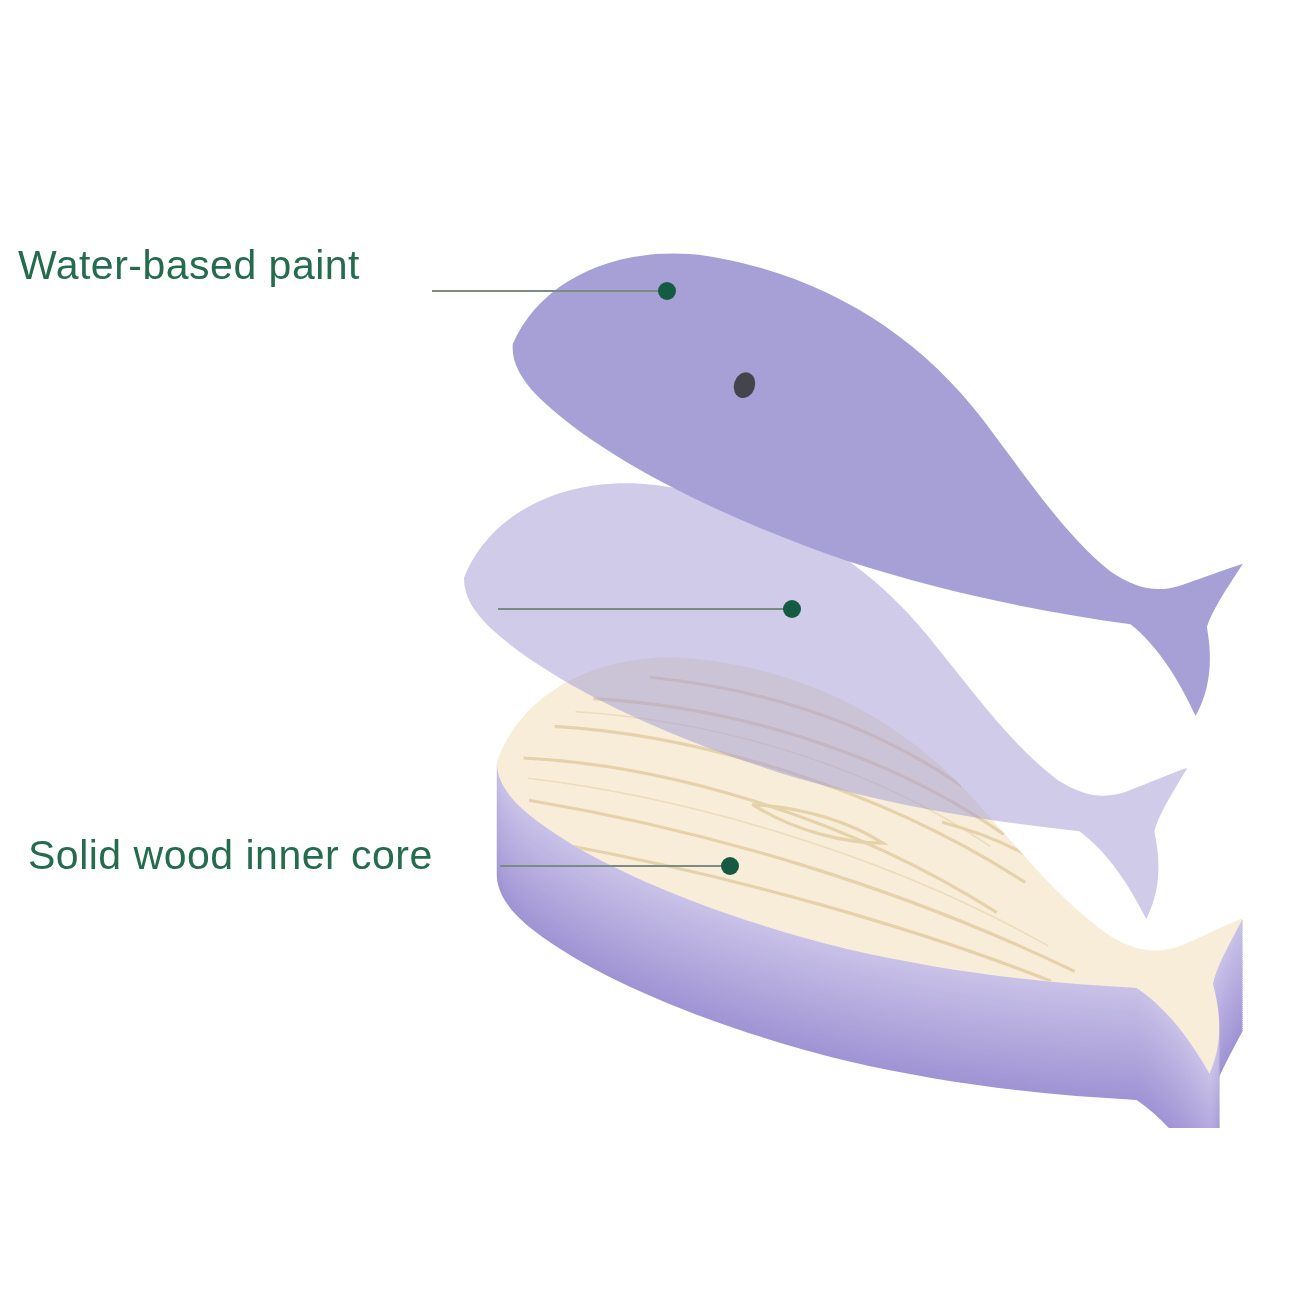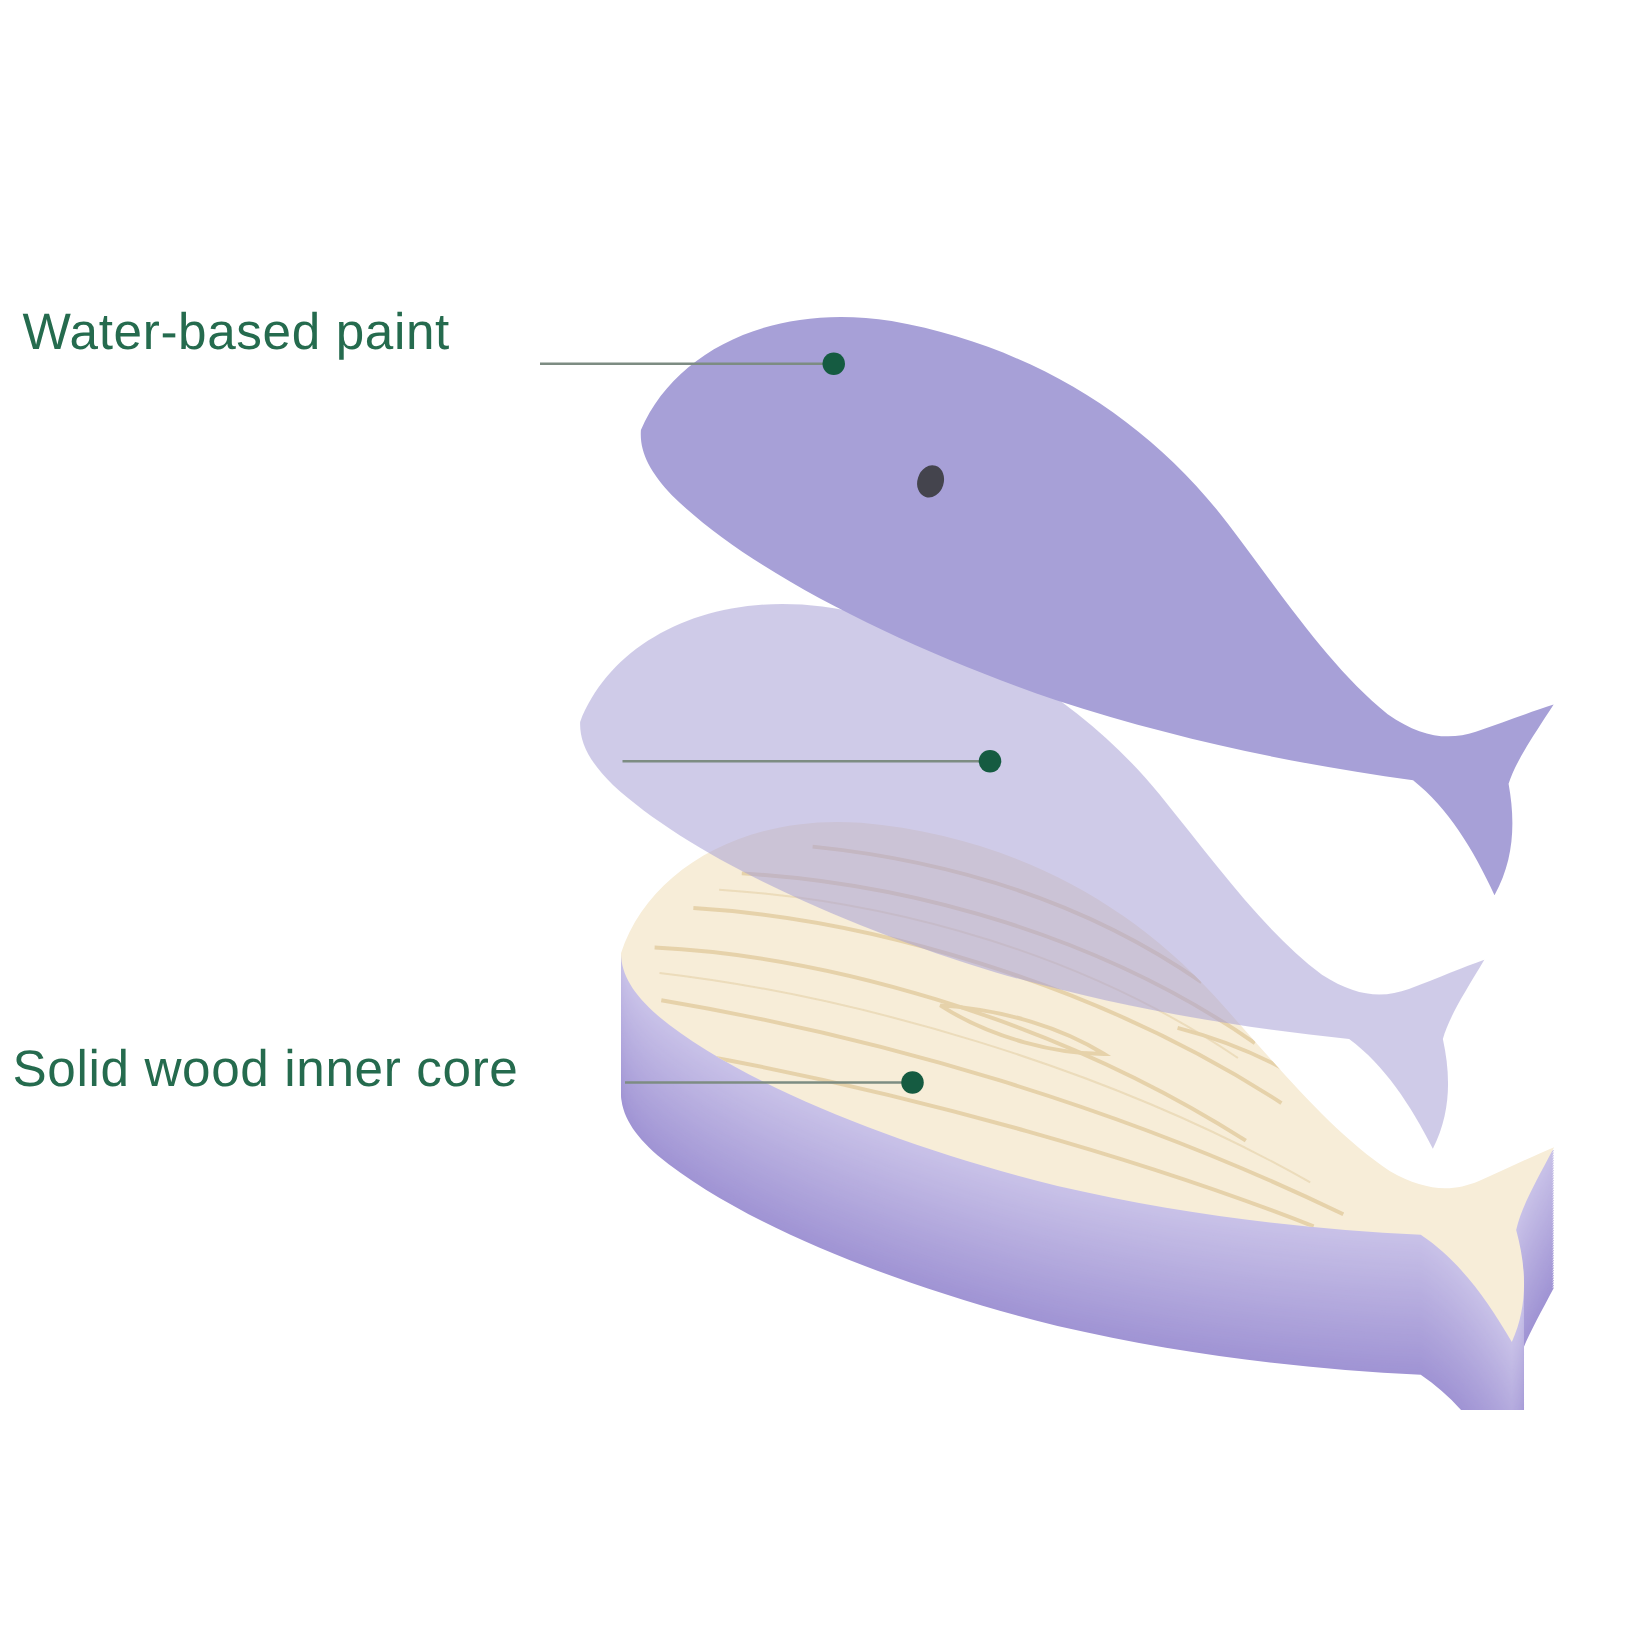--- a/index.html
+++ b/index.html
@@ -136,15 +136,15 @@
     <line x1="500" y1="866" x2="724" y2="866" stroke-width="2" stroke="#7d8c82"></line>
 
     <circle cx="667" cy="291" r="9" fill="#155b41"></circle>
     <circle cx="792" cy="609" r="9" fill="#155b41"></circle>
     <circle cx="730" cy="866" r="9" fill="#155b41"></circle>
   </svg>
 
   <div class="label" style="left:18px; top:242px">Water-based paint</div>
 
 
-  <div class="label" style="left:10px; top:832px">Solid wood inner core</div>
+  <div class="label" style="left:28px; top:832px">Solid wood inner core</div>
 
 </div>
 
 </body></html>

